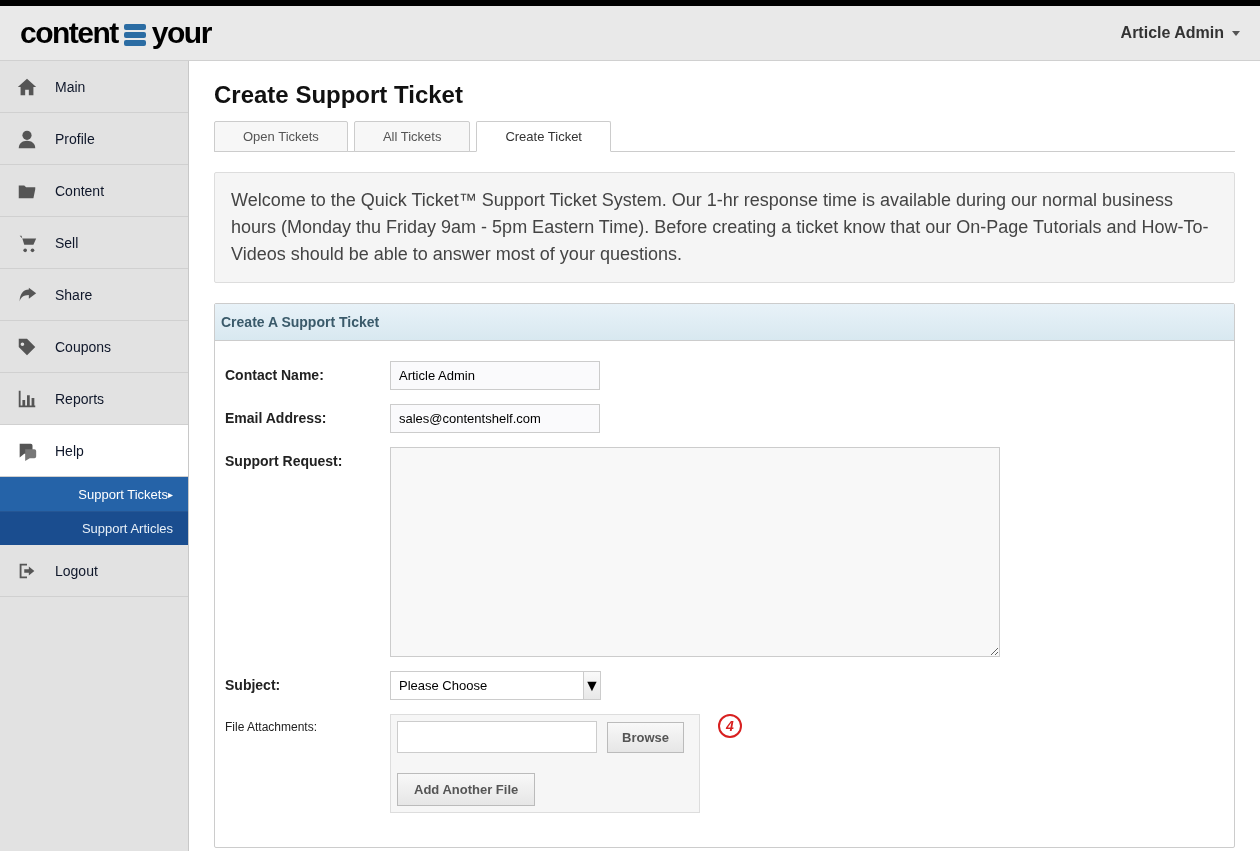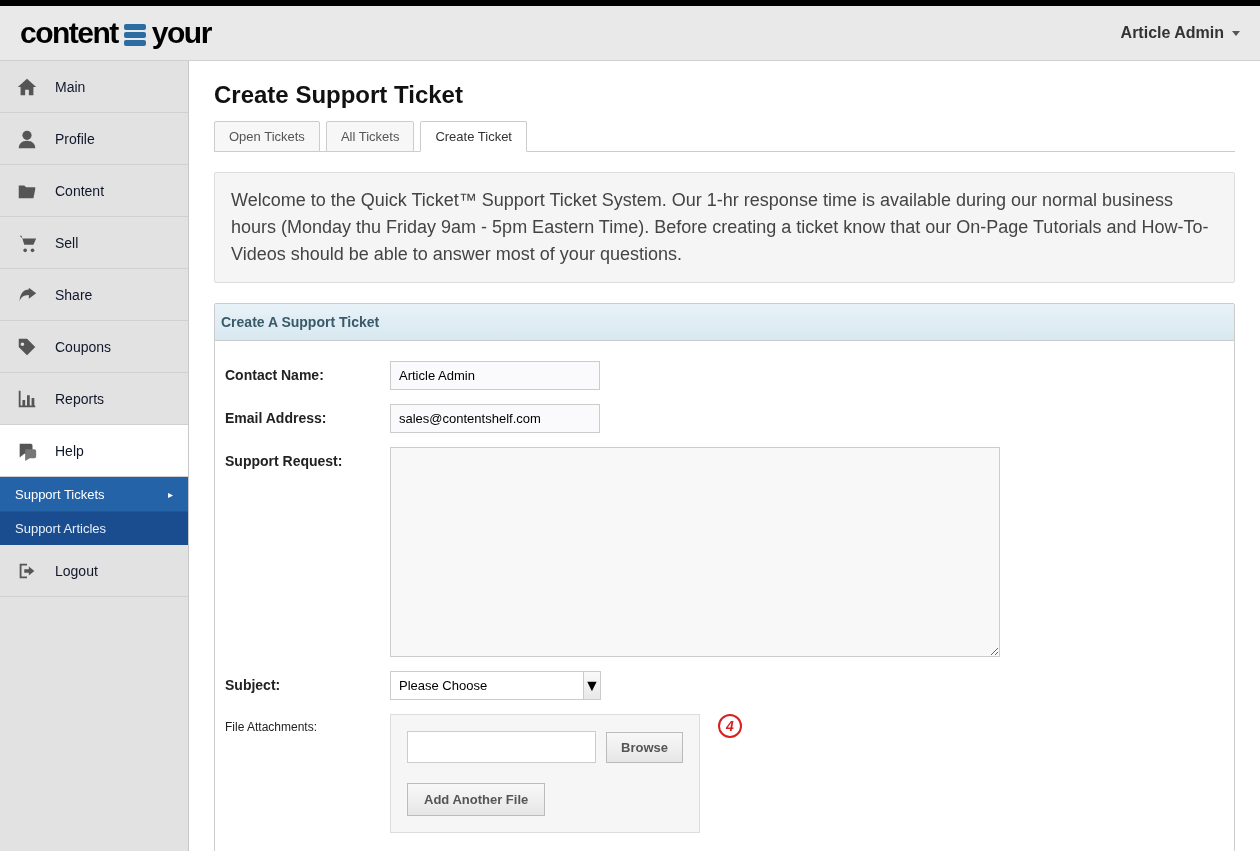--- a/index.html
+++ b/index.html
@@ -12,43 +12,43 @@
 .logo-bar { width: 22px; height: 6px; background: #2b6ca3; border-radius: 2px; }
 .logo-shelf { font-weight: 900; font-size: 30px; letter-spacing: -1.5px; color: #000; }
 .user-dropdown { display: flex; align-items: center; gap: 8px; cursor: pointer; font-weight: bold; color: #333; }
 .caret-down { width: 0; height: 0; border-left: 4px solid transparent; border-right: 4px solid transparent; border-top: 5px solid #555; }
 .layout { display: flex; }
 .sidebar { width: 189px; background: #e2e2e2; min-height: 800px; border-right: 1px solid #c8c8c8; }
 .side-item { display: flex; align-items: center; padding: 0 15px; height: 52px; border-bottom: 1px solid #d0d0d0; cursor: pointer; color: #0f172a; font-size: 14px; gap: 16px; }
 .side-item.active-parent { background: #fff; }
 .side-icon { width: 24px; display: flex; justify-content: center; }
 .side-sub { background: #1a4d8f; color: #fff; }
-.sub-item { display: flex; align-items: center; justify-content: space-between; padding: 0 15px; height: 34px; font-size: 13px; cursor: pointer; color: #e8f0f8; border-top: 1px solid rgba(255,255,255,0.05); }
+.sub-item { display: flex; align-items: center; justify-content: flex-end; padding: 0 15px; height: 34px; font-size: 13px; cursor: pointer; color: #e8f0f8; border-top: 1px solid rgba(255,255,255,0.05); }
 .sub-item:first-child { border-top: none; }
 .sub-item.selected { background: #2563a8; color: #fff; }
 .sub-chevron { font-size: 10px; }
 .content-area { flex: 1; padding: 20px 25px; }
 .page-title { font-size: 24px; font-weight: bold; margin-bottom: 12px; color: #111; }
 .tabs-row { display: flex; gap: 6px; margin-bottom: 0; }
-.tab-btn { background: #f7f7f7; border: 1px solid #ccc; padding: 7px 14px; font-size: 13px; cursor: pointer; color: #555; border-radius: 2px 2px 0 0; }
+.tab-btn { background: #f7f7f7; border: 1px solid #ccc; padding: 7px 28px; font-size: 13px; cursor: pointer; color: #555; border-radius: 2px 2px 0 0; }
 .tab-btn.active { background: #fff; border-bottom: 1px solid #fff; position: relative; z-index: 2; color: #333; }
 .tab-content-border { border-top: 1px solid #ccc; margin-top: -1px; }
 .info-box { background: #f5f5f5; border: 1px solid #ddd; padding: 14px 16px; font-size: 18px; line-height: 1.5; color: #444; margin: 20px 0; border-radius: 2px; }
 .panel { border: 1px solid #ccc; border-radius: 2px; margin-bottom: 20px; }
 .panel-header { background: linear-gradient(#e8f2f8, #d8e8f0); padding: 10px 6px; font-weight: bold; color: #3a5a6a; border-bottom: 1px solid #ccc; font-size: 14px; }
 .panel-body { padding: 20px 10px; }
 .form-row { display: flex; margin-bottom: 14px; align-items: flex-start; }
 .form-label { width: 165px; font-weight: bold; font-size: 14px; color: #222; padding-top: 6px; }
 .form-label-plain { width: 165px; font-size: 12px; color: #222; padding-top: 6px; }
 .text-input { width: 210px; padding: 6px 8px; border: 1px solid #ccc; font-size: 13px; background: #fafafc; }
 .select-wrap { display: flex; width: 210px; }
 .select-input { flex: 1; padding: 6px 8px; border: 1px solid #ccc; font-size: 13px; background: #fff; border-right: none; }
 .select-btn { width: 26px; background: linear-gradient(#fafafa,#e8e8e8); border: 1px solid #ccc; display: flex; align-items: center; justify-content: center; cursor: pointer; }
 .textarea-input { width: 610px; height: 210px; border: 1px solid #ccc; background: #f8f8f8; resize: both; padding: 6px; font-size: 13px; }
-.attach-box { border: 1px solid #ddd; background: #f6f6f6; padding: 16px; width: 310px; }
+.attach-box { border: 1px solid #ddd; background: #f6f6f6; padding: 6px; width: 310px; }
 .attach-row { display: flex; gap: 10px; align-items: center; margin-bottom: 0; }
 .attach-input { width: 200px; height: 32px; border: 1px solid #ccc; background: #fff; }
 .browse-btn { padding: 7px 14px; background: linear-gradient(#f8f8f8,#e6e6e6); border: 1px solid #bbb; font-size: 13px; cursor: pointer; font-weight: bold; color: #555; }
 .add-file-btn { margin-top: 20px; padding: 8px 16px; background: linear-gradient(#f8f8f8,#e6e6e6); border: 1px solid #bbb; font-size: 13px; cursor: pointer; font-weight: bold; color: #555; }
 .submit-row { display: flex; align-items: center; gap: 18px; }
 .create-ticket-btn { padding: 9px 16px; background: linear-gradient(#f8f8f8,#e6e6e6); border: 1px solid #bbb; font-size: 13px; font-weight: bold; color: #444; cursor: pointer; }
 .step-circle { width: 24px; height: 24px; border: 2px solid #d82020; border-radius: 50%; display: flex; align-items: center; justify-content: center; font-weight: bold; color: #d82020; font-size: 14px; font-style: italic; }
 .attach-and-circle { display: flex; align-items: flex-start; gap: 18px; }
 </style>
 </head>

